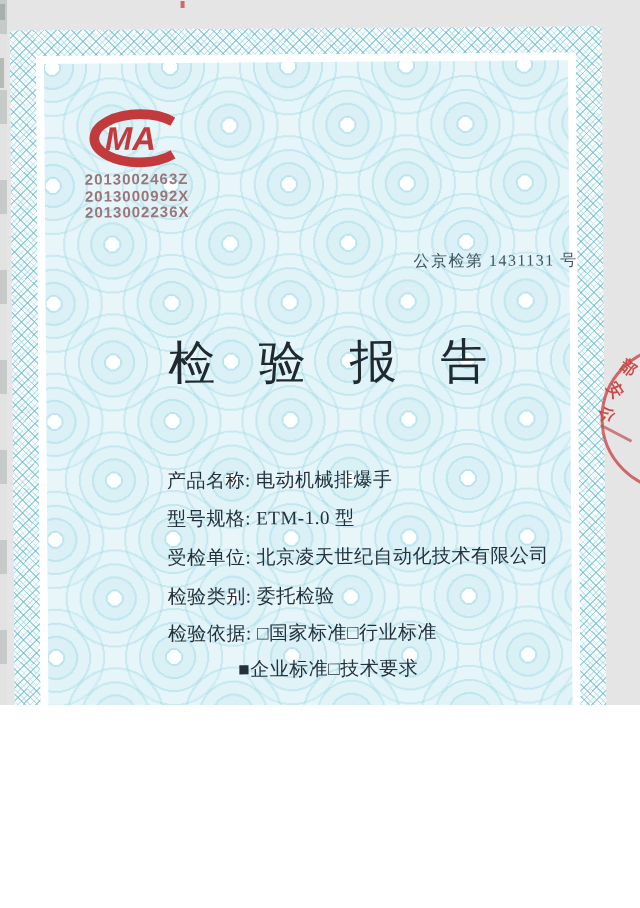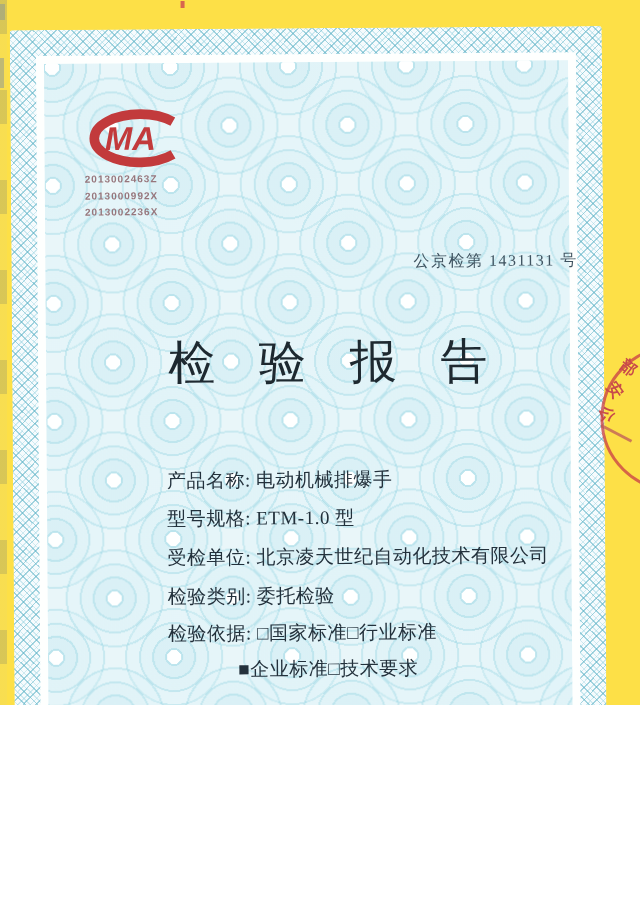--- a/index.html
+++ b/index.html
@@ -1,16 +1,16 @@
 <!DOCTYPE html>
 <html><head>
 <meta charset="utf-8">
 <style>
   html,body{margin:0;padding:0;background:#ffffff;}
-  .canvas{position:relative;width:640px;height:705px;background:#fde047;overflow:hidden;
+  .canvas{position:relative;width:640px;height:705px;background:#e5e5e5;overflow:hidden;
           font-family:"Liberation Serif","DejaVu Serif",serif;}
   .paper{position:absolute;inset:0;transform:rotate(-0.4deg);transform-origin:50% 50%;}
 
   
   .scan-edge{position:absolute;left:0;top:0;width:7px;height:100%;
     background:repeating-linear-gradient(180deg,rgba(120,132,126,.28) 0 34px,rgba(190,198,192,.08) 34px 90px);}
   .scan-dash{position:absolute;background:#8f9a93;opacity:.55;}
   .top-red-tick{position:absolute;left:183px;top:0;width:4px;height:7px;background:#d05050;opacity:.85;}
   .br-dash{position:absolute;left:624px;top:848px;width:7px;height:3px;background:#55606a;opacity:.6;}
 
@@ -31,21 +31,21 @@
     background-image:
       radial-gradient(circle,rgba(255,255,255,.95) 0 7px,rgba(150,213,227,.55) 7px 9px,rgba(190,230,240,.35) 9px 20px,rgba(150,213,227,.5) 20px 22px,rgba(205,237,244,.3) 22px 33px,rgba(150,213,227,.45) 33px 35px,rgba(218,242,247,.25) 35px 47px,rgba(150,213,227,.4) 47px 49px,rgba(0,0,0,0) 49px),
       radial-gradient(circle,rgba(255,255,255,.95) 0 7px,rgba(150,213,227,.55) 7px 9px,rgba(190,230,240,.35) 9px 20px,rgba(150,213,227,.5) 20px 22px,rgba(205,237,244,.3) 22px 33px,rgba(150,213,227,.45) 33px 35px,rgba(218,242,247,.25) 35px 47px,rgba(150,213,227,.4) 47px 49px,rgba(0,0,0,0) 49px);
     background-size:118px 118px,118px 118px;
     background-position:8px 4px,67px 63px;}
 
   
   .abs{position:absolute;}
   .cma{left:74px;top:104px;}
   .acc-numbers{left:86px;top:170px;font-family:"Liberation Sans","DejaVu Sans",sans-serif;
-    font-size:10px;line-height:16.5px;font-weight:600;color:#97767c;letter-spacing:1px;}
+    font-size:15px;line-height:16.5px;font-weight:600;color:#97767c;letter-spacing:1px;}
   .report-number{left:414px;top:252px;font-size:16px;color:#3f5360;letter-spacing:1.5px;}
   .report-title{left:168px;top:331px;font-size:47px;color:#1e2930;letter-spacing:4px;word-spacing:24px;font-weight:500;}
   .field{font-size:19px;color:#23313c;letter-spacing:.5px;}
   .f0{left:166px;top:467px;} .f1{left:166px;top:505px;} .f2{left:166px;top:544px;}
   .f3{left:166px;top:583px;} .f4{left:166px;top:620px;} .f5{left:236px;top:656px;}
   .report-date{left:167px;top:738px;font-size:19px;color:#23313c;letter-spacing:1px;}
   .issuer{left:103px;top:793px;font-size:25px;color:#1d2b35;letter-spacing:.5px;font-weight:500;}
   .seal-placeholder{left:404px;top:741px;font-size:18px;color:#313c44;letter-spacing:2px;text-decoration:underline;}
 
   

